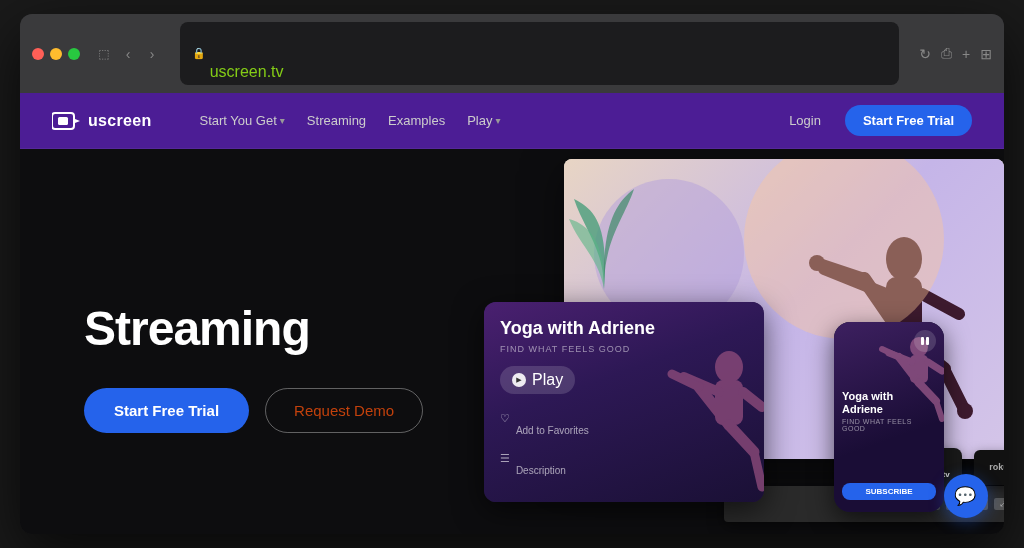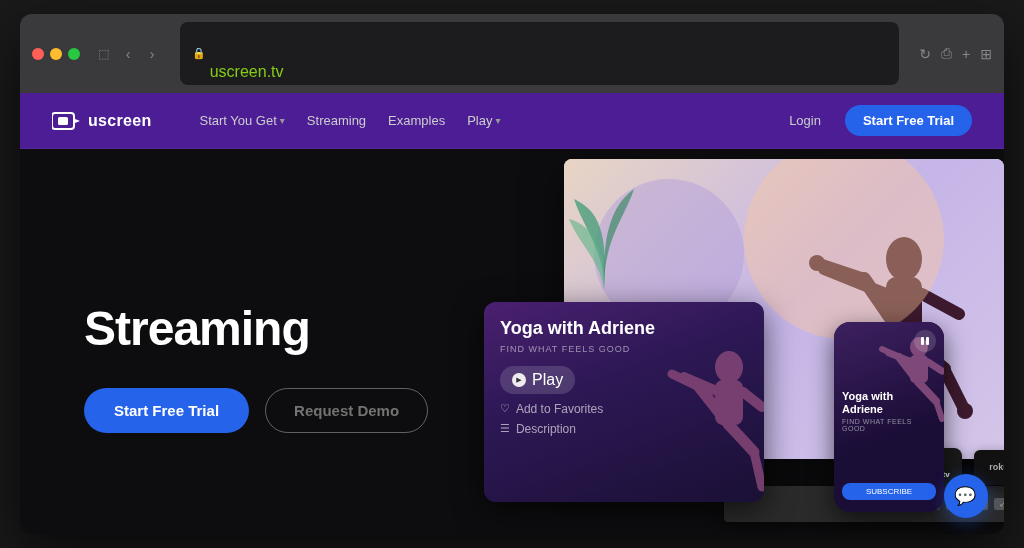--- a/index.html
+++ b/index.html
@@ -238,23 +238,23 @@
       color: #fff;
       font-size: 15px;
       font-weight: 600;
       padding: 14px 30px;
       border-radius: 28px;
       cursor: pointer;
     }
 
     .request-demo-btn {
       background: transparent;
-      color: #737373;
+      color: #c2410c;
       font-size: 15px;
-      font-weight: 700;
+      font-weight: 400;
       padding: 13px 28px;
       border-radius: 28px;
       border: 1.5px solid rgba(255,255,255,0.35);
       cursor: pointer;
       text-align: center;
     }
 
     
     .hero-right {
       position: absolute;
@@ -388,21 +388,22 @@
       margin-bottom: 6px;
     }
 
     .tablet-action-icon {
       color: rgba(255,255,255,0.6);
       font-size: 11px;
     }
 
     .tablet-action-text {
       color: rgba(255,255,255,0.6);
-      font-size: 12px;
+      font-size: 10px;
+      margin-top: 23px;
     }
 
     
     .phone-mockup {
       position: absolute;
       right: 80px;
       bottom: 10px;
       width: 110px;
       height: 190px;
       background: #1a1a2e;
@@ -459,21 +460,21 @@
       font-size: 7px;
       text-transform: uppercase;
       letter-spacing: 0.5px;
       margin-top: 2px;
     }
 
     .phone-subscribe-btn {
       background: #2563eb;
       color: #fff;
       font-size: 8px;
-      font-weight: 400;
+      font-weight: 700;
       padding: 4px 0;
       border-radius: 8px;
       text-align: center;
       margin-top: auto;
       margin-bottom: 4px;
     }
 
     
     .tv-bar {
       position: absolute;

